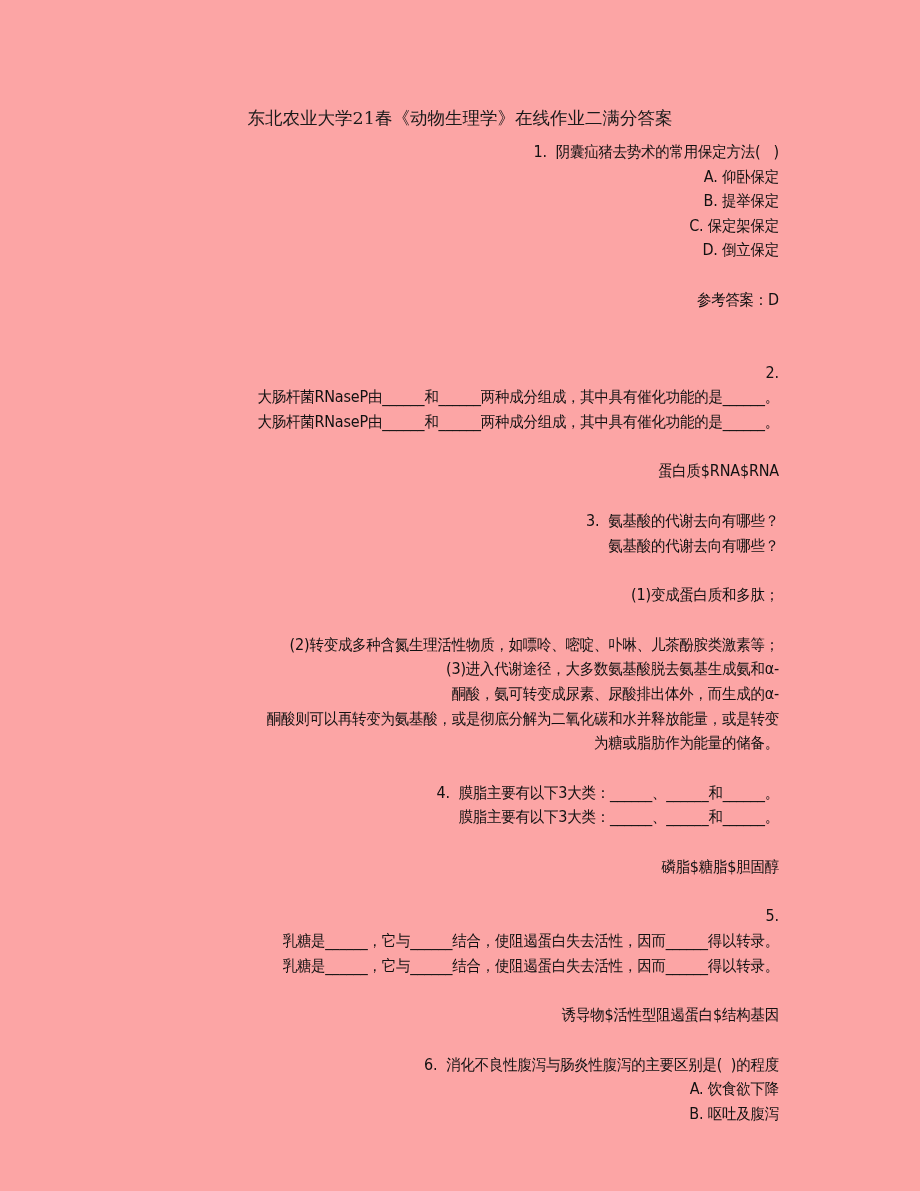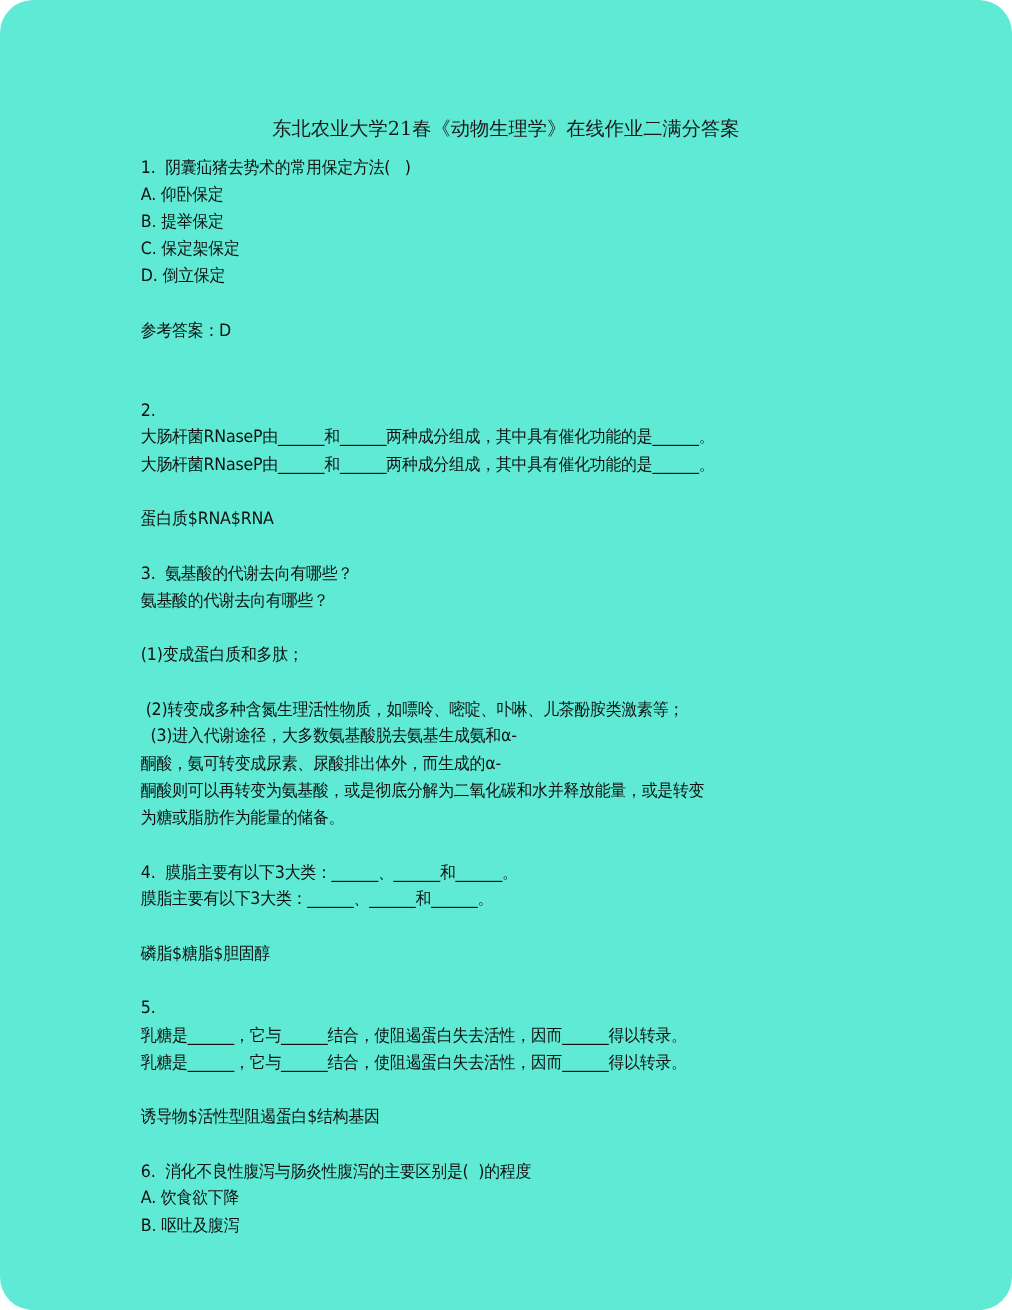--- a/index.html
+++ b/index.html
@@ -17,22 +17,21 @@
     color: #000000;
     -webkit-font-smoothing: none;
   }
 
   .page {
     position: absolute;
     left: 0;
     top: 0;
     width: 920px;
     height: 1191px;
-    background: #5eead4;
-    border-radius: 30px;
+    background: #fca5a5;
   }
 
   
   .doc-title {
     position: absolute;
     left: 0;
     top: 106px;
     width: 920px;
     text-align: center;
     font-family: "DejaVu Serif", "Liberation Serif", serif;
@@ -42,20 +41,21 @@
     color: #1a1a1a;
     white-space: nowrap;
   }
 
   
   .body-block {
     position: absolute;
     left: 128px;
     top: 140px;
     width: 700px;
+    text-align: right;
   }
 
   .line {
     font-family: "DejaVu Sans", "Liberation Sans", sans-serif;
     font-size: 15.5px;
     line-height: 24.6px;
     letter-spacing: -0.2px;
     color: #111111;
     white-space: pre-wrap;
     word-break: break-all;

